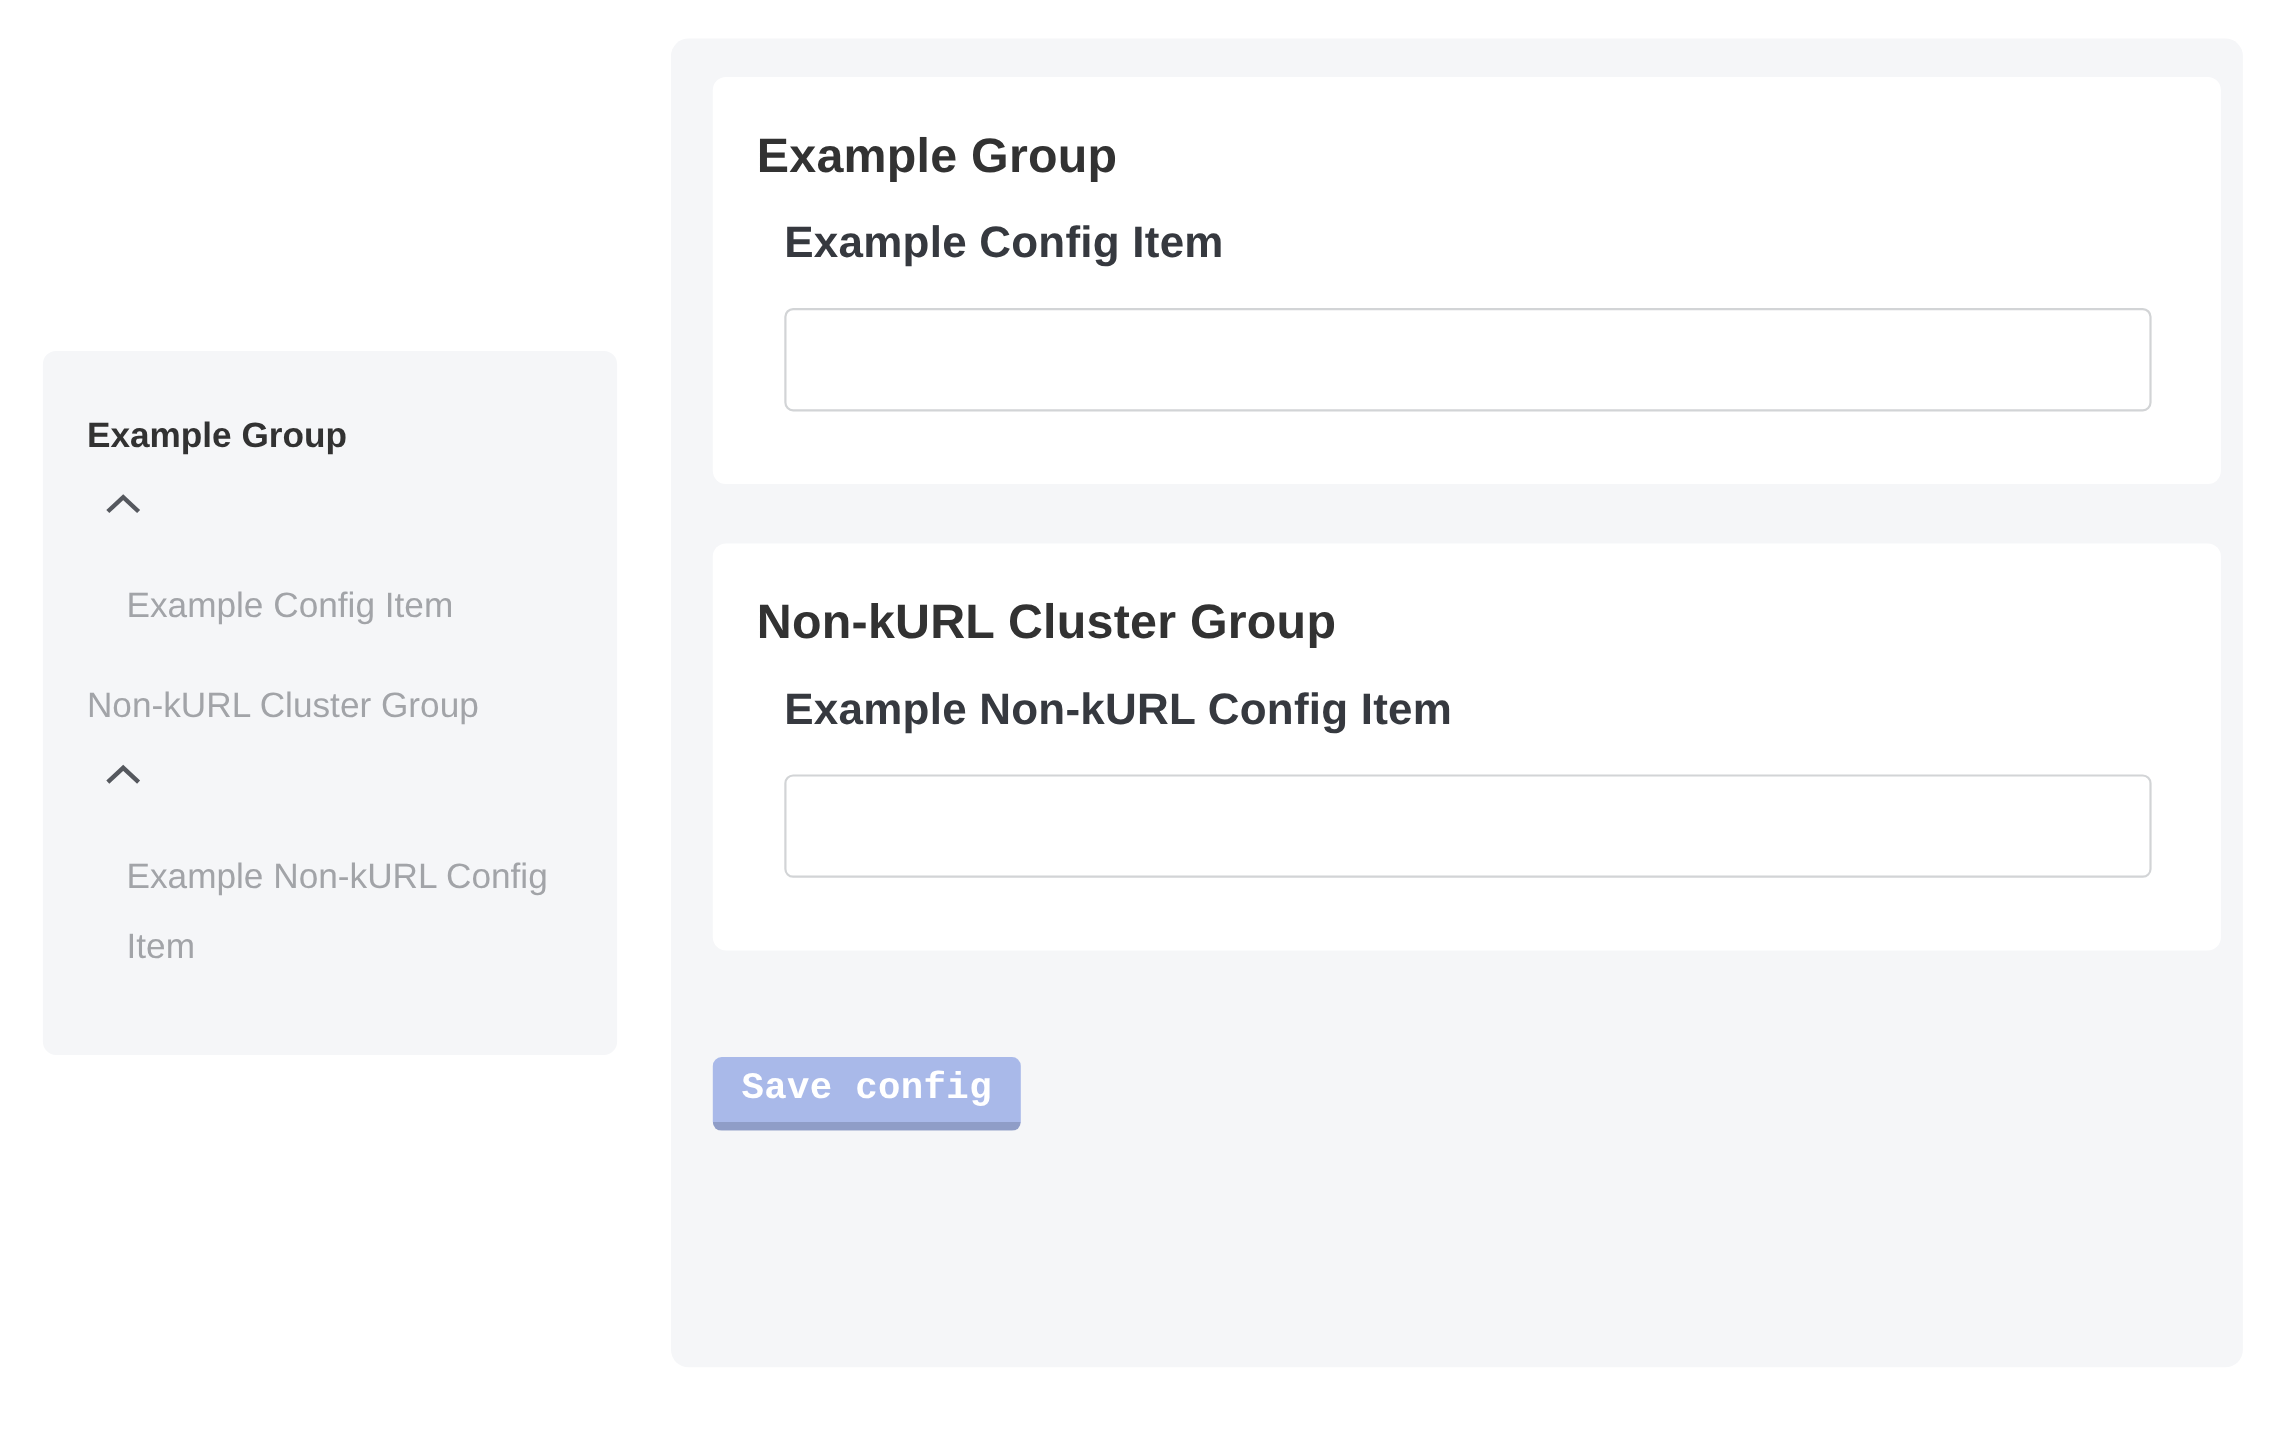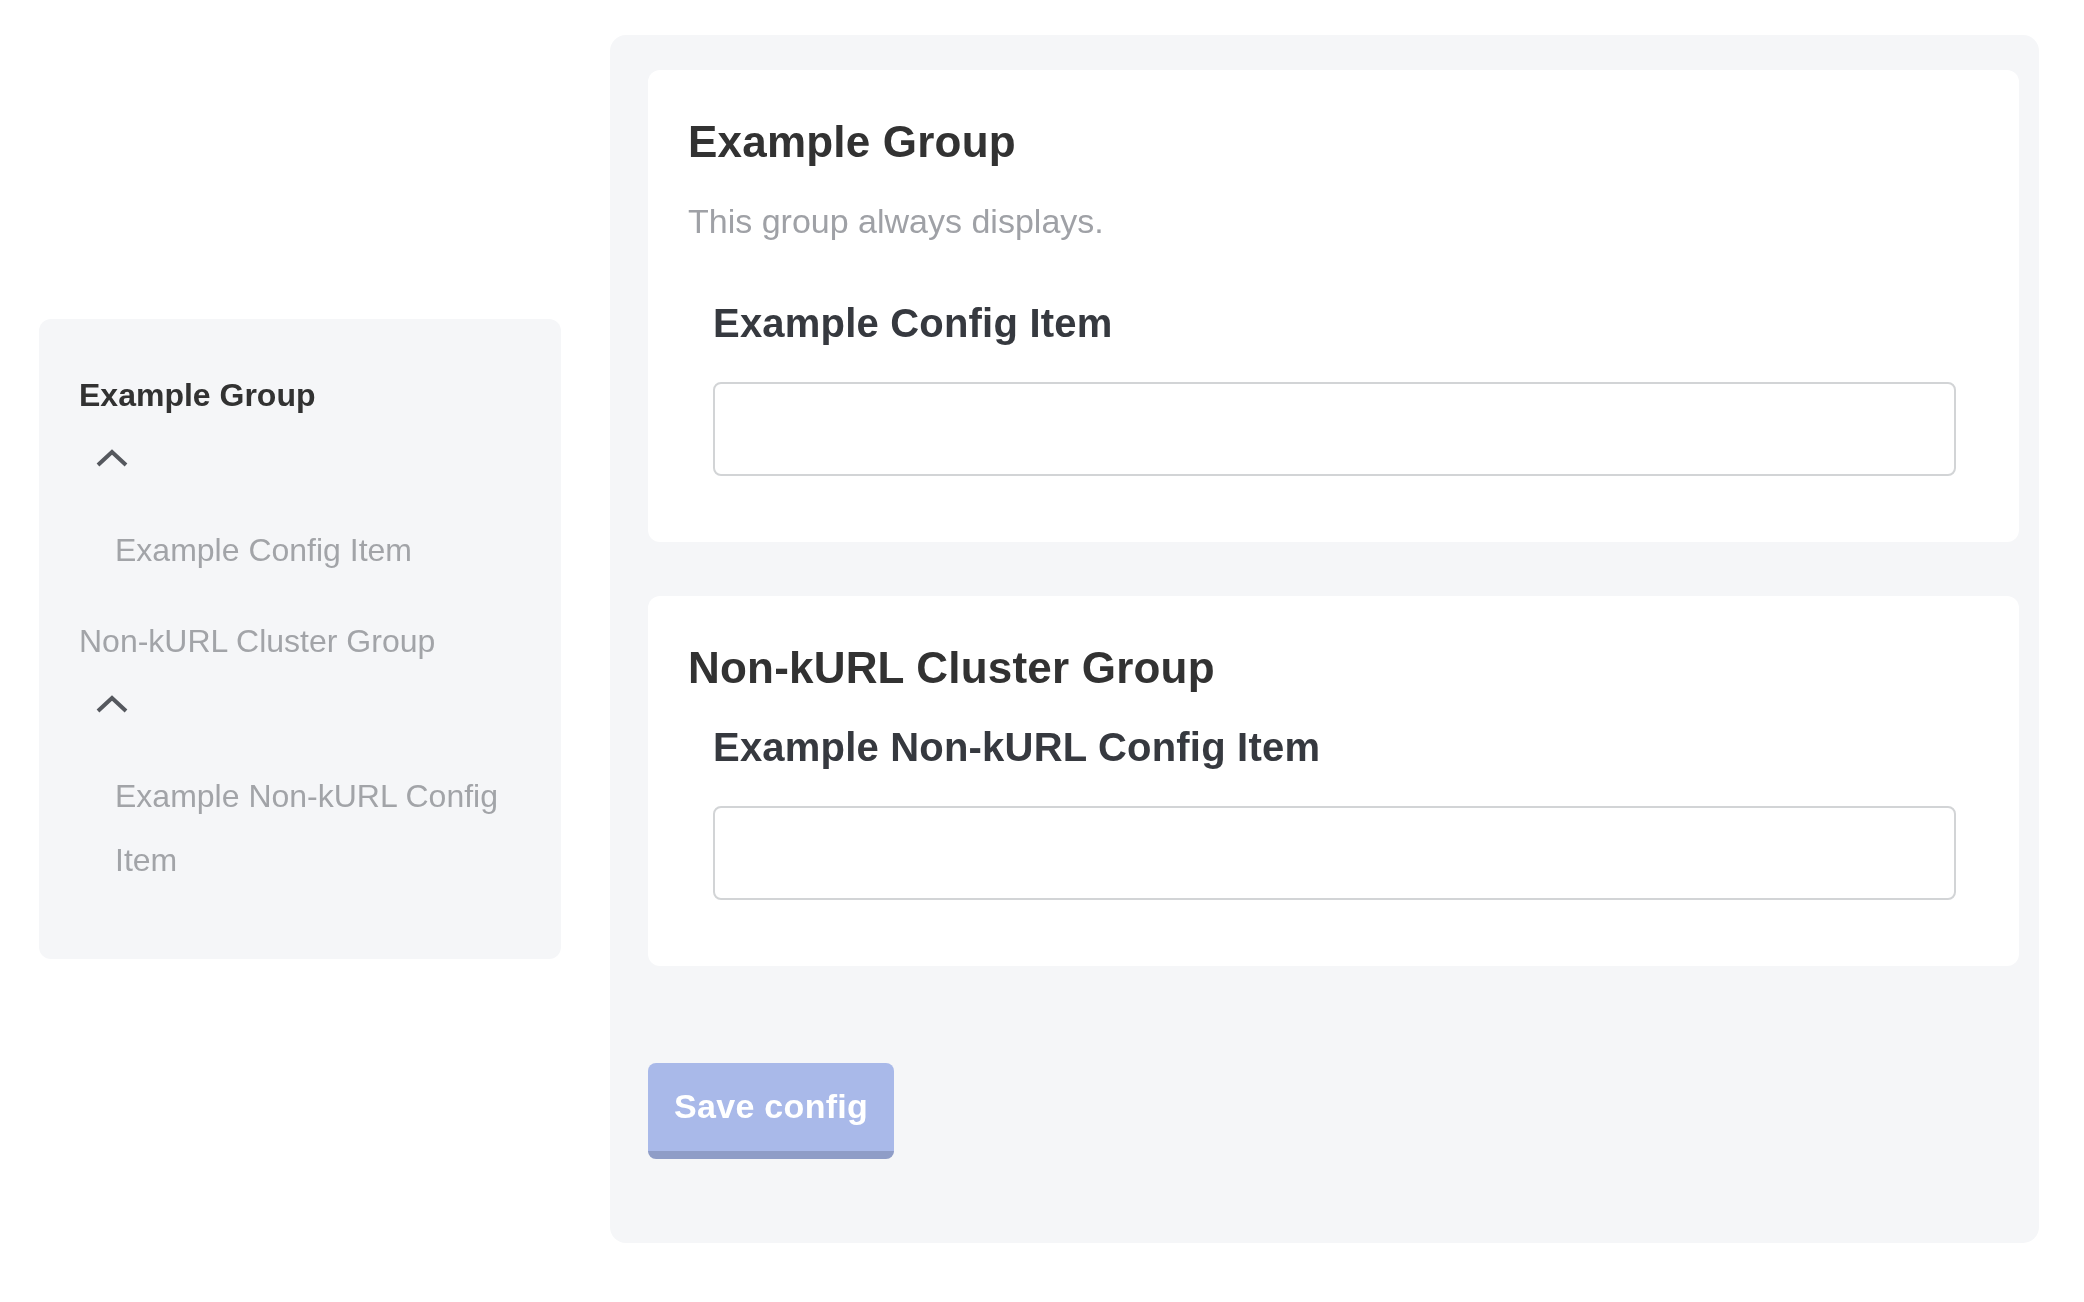--- a/index.html
+++ b/index.html
@@ -35,24 +35,24 @@
   .field { margin-left: 25px; margin-right: 23px; }
   .field-label { display: block; font-size: 40px; font-weight: 600; color: #36393f; margin-bottom: 36px; letter-spacing: 0.2px; }
   .text-input {
     width: 100%; height: 94px; background: #ffffff;
     border: 2px solid #d2d4d6; border-radius: 8px;
     font-size: 34px; font-family: inherit; color: #323232; padding: 0 24px; outline: none;
   }
 
   
   .save-btn {
-    display: inline-block; margin-top: 43px; height: 96px; padding: 0 26px;
+    display: inline-block; margin-top: 43px; height: 67px; padding: 0 26px;
     background: #a9b9e9; border: none; border-bottom: 8px solid #8f9dc7;
     border-radius: 8px; color: #ffffff; font-size: 34px; font-weight: 700;
-    font-family: Liberation Sans, sans-serif; letter-spacing: 0.3px; cursor: pointer;
+    font-family: Liberation Mono, monospace; letter-spacing: 0.3px; cursor: pointer;
   }
 </style>
 </head>
 <body>
 
 <div class="layout">
 
   <aside class="sidebar">
     <nav>
 
@@ -76,21 +76,20 @@
         <span class="nav-item">Example Non-kURL Config Item</span>
       </div>
 
     </nav>
   </aside>
 
   <section class="main-panel">
 
     <div class="card">
       <h3>Example Group</h3>
-      <p class="group-desc">This group always displays.</p>
       <div class="field">
         <label class="field-label">Example Config Item</label>
         <input class="text-input" type="text" value="" style="">
       </div>
     </div>
 
     <div class="card">
       <h3>Non-kURL Cluster Group</h3>
       <div class="field">
         <label class="field-label">Example Non-kURL Config Item</label>

